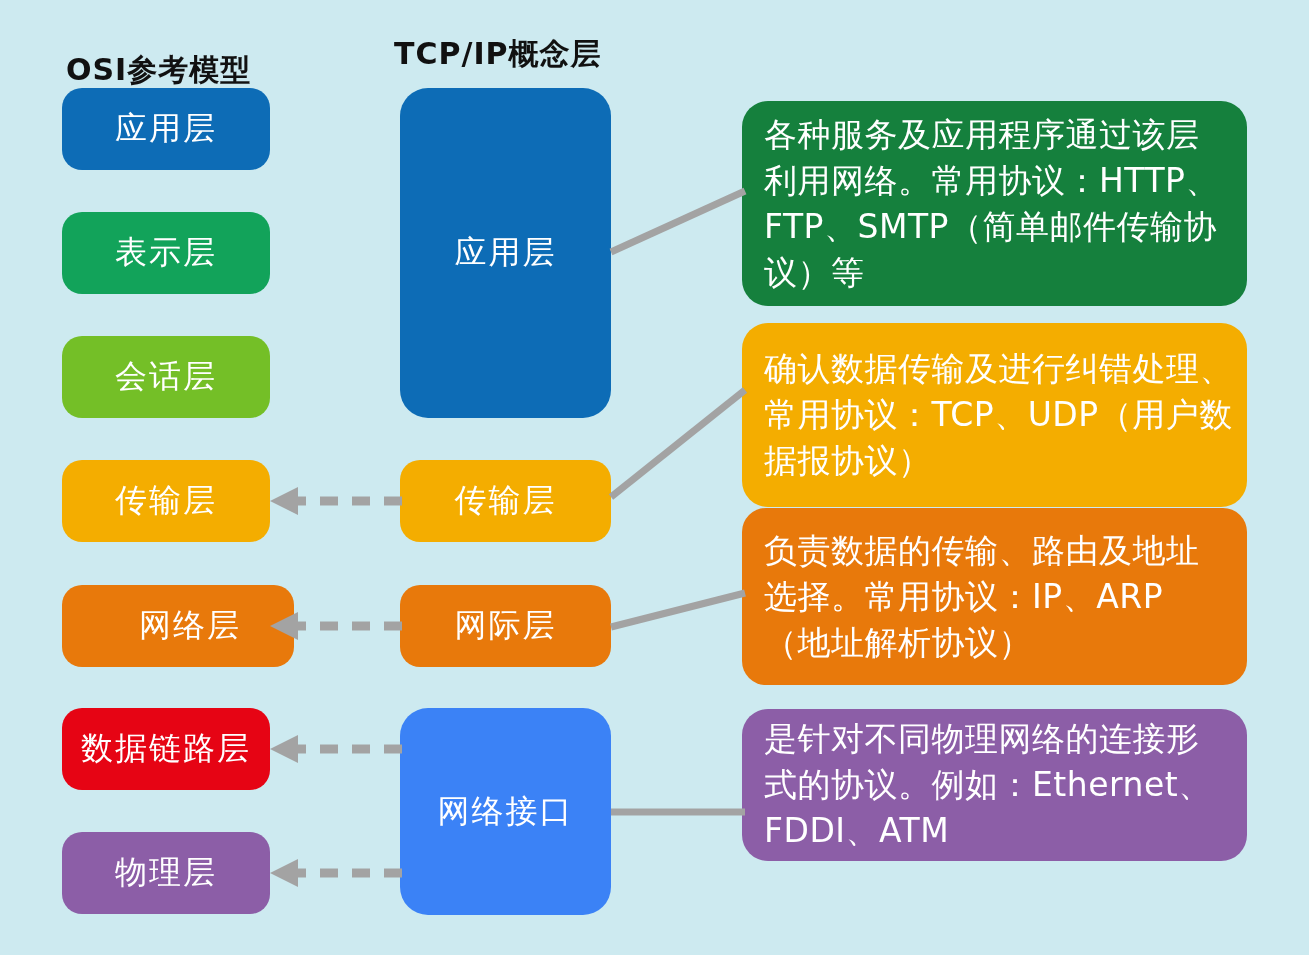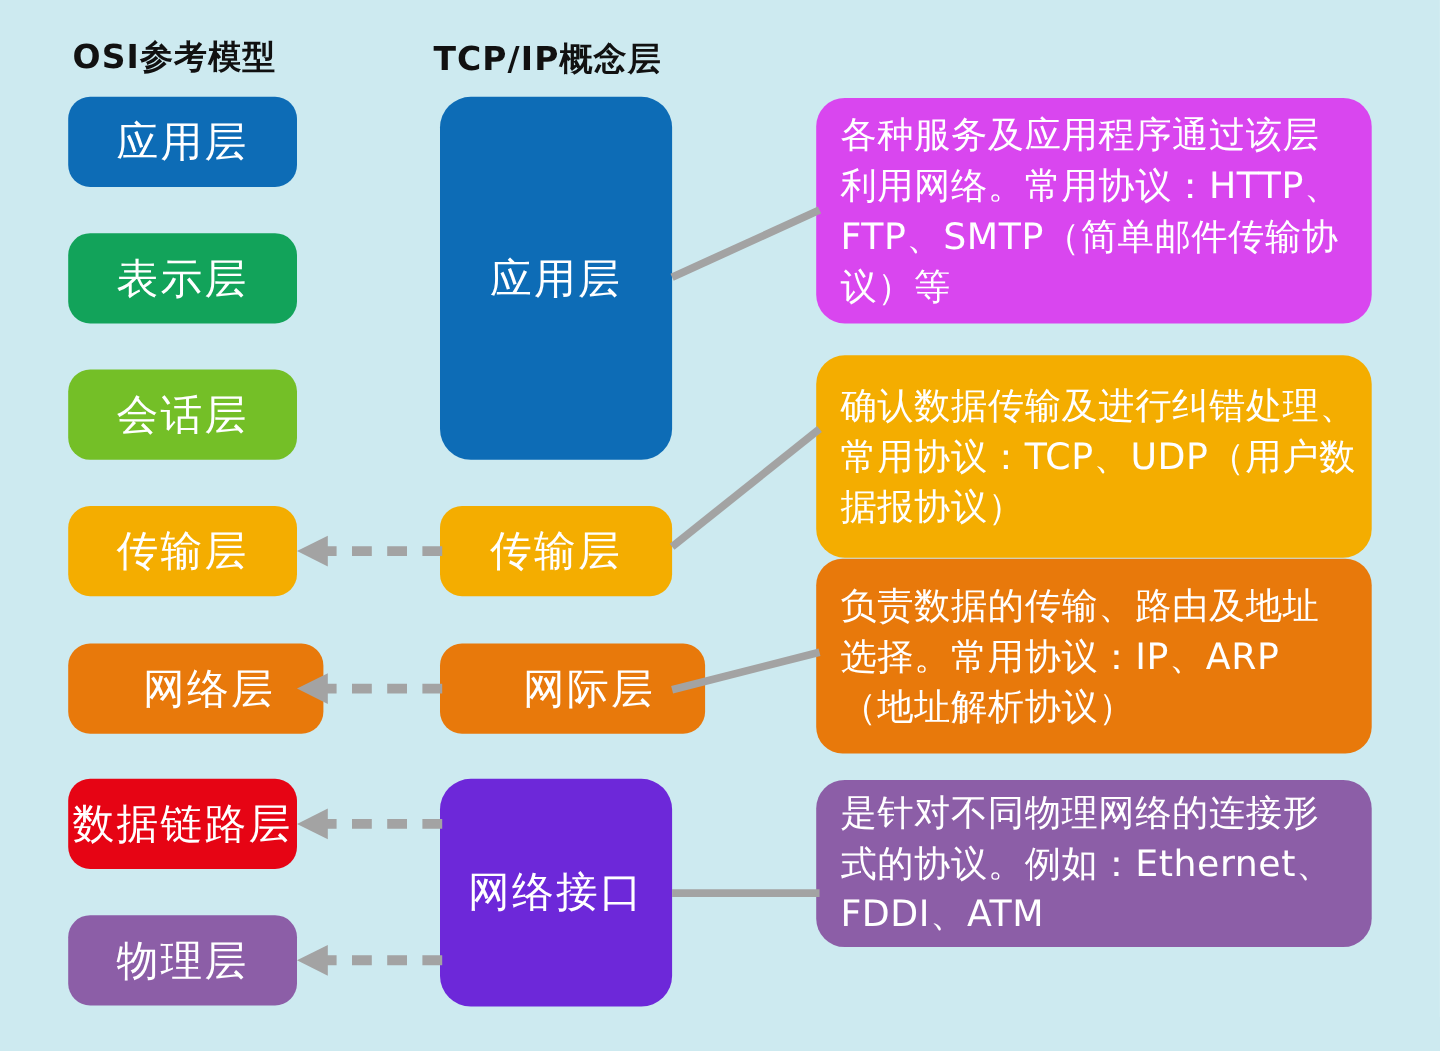--- a/index.html
+++ b/index.html
@@ -15,31 +15,31 @@
     overflow: hidden;
   }
   .col-title {
     position: absolute;
     font-size: 30px;
     font-weight: 600;
     color: var(--c-text_dark, #111);
     letter-spacing: 1px;
     white-space: nowrap;
   }
-  .osi-title   { left: 66px;  top: 32px; }
+  .osi-title   { left: 66px;  top: 50px; }
   .tcpip-title { left: 394px; top: 34px; }
 
   .layer-box {
     position: absolute;
     border-radius: 20px;
     display: flex;
     align-items: center;
     justify-content: center;
     color: #ffffff;
-    font-size: 38px;
+    font-size: 32px;
     font-weight: 500;
     letter-spacing: 2px;
   }
   
   .osi-box { left: 62px; width: 208px; height: 82px; }
   .osi-1 { top: 88px; }
   .osi-2 { top: 212px; }
   .osi-3 { top: 336px; }
   .osi-4 { top: 460px; }
   .osi-5 { top: 585px; padding-left: 24px; }
@@ -109,24 +109,24 @@
   <div class="layer-box osi-box osi-1" style="background-color: rgb(13, 108, 182);">应用层</div>
   <div class="layer-box osi-box osi-2" style="background-color: rgb(18, 163, 90);">表示层</div>
   <div class="layer-box osi-box osi-3" style="background-color: rgb(116, 191, 39);">会话层</div>
   <div class="layer-box osi-box osi-4" style="background-color: rgb(244, 173, 0);">传输层</div>
   <div class="layer-box osi-box osi-5" style="background-color: rgb(232, 121, 11);">网络层</div>
   <div class="layer-box osi-box osi-6" style="background-color: rgb(230, 4, 20);">数据链路层</div>
   <div class="layer-box osi-box osi-7" style="background-color: rgb(140, 94, 167);">物理层</div>
 
   <div class="layer-box tcp-box tcp-1" style="background-color: rgb(13, 108, 182);">应用层</div>
   <div class="layer-box tcp-box tcp-2" style="background-color: rgb(244, 173, 0);">传输层</div>
-  <div class="layer-box tcp-box tcp-3" style="background-color: rgb(232, 121, 11); padding-left: 30px;">网际层</div>
-  <div class="layer-box tcp-box tcp-4" style="background-color: #6d28d9;">网络接口</div>
+  <div class="layer-box tcp-box tcp-3" style="background-color: rgb(232, 121, 11);">网际层</div>
+  <div class="layer-box tcp-box tcp-4" style="background-color: #3b82f6;">网络接口</div>
 
-  <div class="desc-box desc-1" style="background-color: #d946ef;">各种服务及应用程序通过该层
+  <div class="desc-box desc-1" style="background-color: #15803d; margin-top: 12px;">各种服务及应用程序通过该层
 利用网络。常用协议：HTTP、
 FTP、SMTP（简单邮件传输协
 议）等</div>
   <div class="desc-box desc-2" style="background-color: rgb(244, 173, 0);">确认数据传输及进行纠错处理、
 常用协议：TCP、UDP（用户数
 据报协议）</div>
   <div class="desc-box desc-3" style="background-color: rgb(232, 121, 11);">负责数据的传输、路由及地址
 选择。常用协议：IP、ARP
 （地址解析协议）</div>
   <div class="desc-box desc-4" style="background-color: rgb(140, 94, 167);">是针对不同物理网络的连接形

